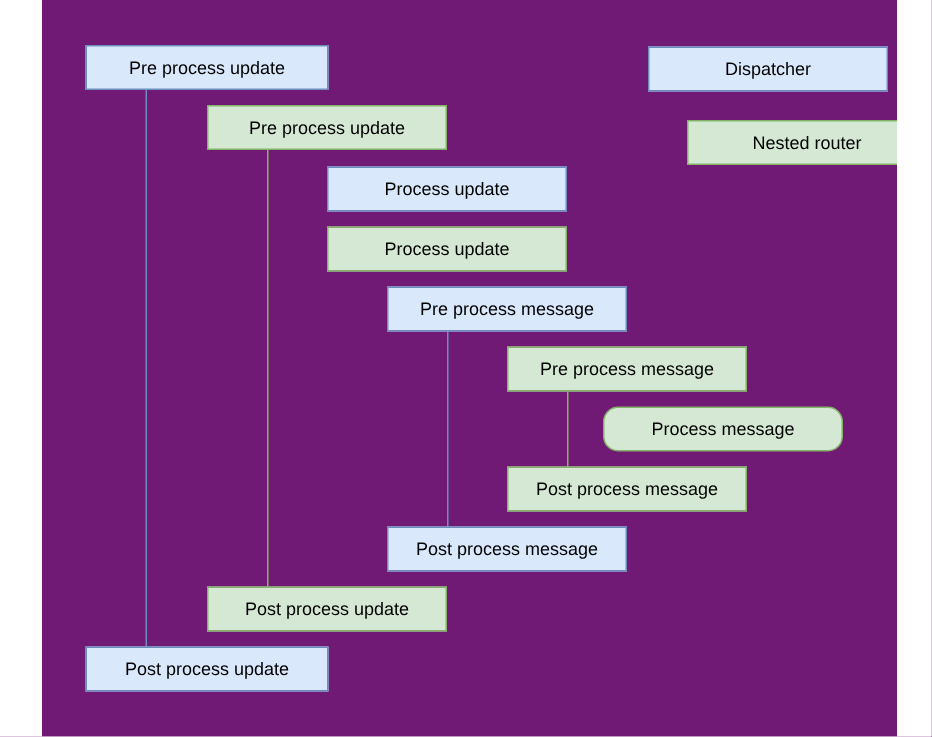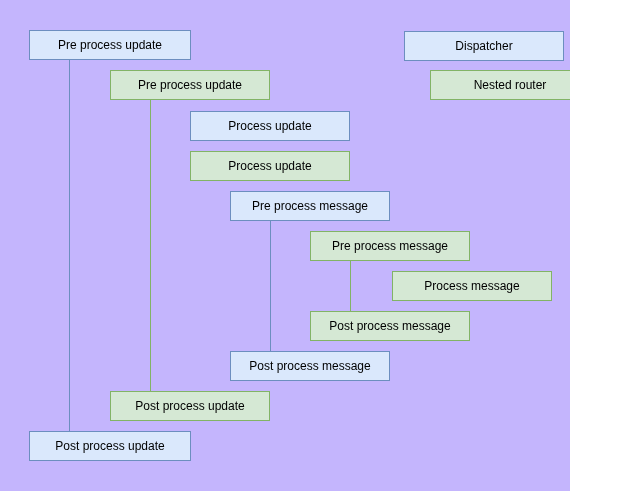--- a/index.html
+++ b/index.html
@@ -7,22 +7,23 @@
     padding: 0;
     background: #ffffff;
   }
   body {
     font-family: "Liberation Sans", sans-serif;
   }
   #diagram-canvas {
     position: relative;
     width: 570px;
     height: 491px;
-    background: #c4b5fd;
+    background: #701a75;
     overflow: hidden;
+    margin-left: 28px;
   }
   .node {
     position: absolute;
     box-sizing: border-box;
     display: flex;
     align-items: center;
     justify-content: center;
     font-size: 12px;
     line-height: 1.2;
     color: #000000;
@@ -64,24 +65,24 @@
   <div class="edge green" style="left:150px; top:100px; width:1px; height:291px;"></div>
   <div class="edge blue" style="left:270px; top:221px; width:1px; height:130px;"></div>
   <div class="edge green" style="left:350px; top:261px; width:1px; height:50px;"></div>
 
   <div class="node dispatcher" style="left:29px;  top:30px;  width:162px; height:30px;">Pre process update</div>
   <div class="node nested-router" style="left:110px; top:70px;  width:160px; height:30px;">Pre process update</div>
   <div class="node dispatcher" style="left:190px; top:111px; width:160px; height:30px;">Process update</div>
   <div class="node nested-router" style="left:190px; top:151px; width:160px; height:30px;">Process update</div>
   <div class="node dispatcher" style="left:230px; top:191px; width:160px; height:30px;">Pre process message</div>
   <div class="node nested-router" style="left:310px; top:231px; width:160px; height:30px;">Pre process message</div>
-  <div class="node nested-router" style="left:392px; top:271px; width:160px; height:30px;">Process message</div>
+  <div class="node nested-router" style="left:374px; top:271px; width:160px; height:30px;border-radius:10px;">Process message</div>
   <div class="node nested-router" style="left:310px; top:311px; width:160px; height:30px;">Post process message</div>
   <div class="node dispatcher" style="left:230px; top:351px; width:160px; height:30px;">Post process message</div>
   <div class="node nested-router" style="left:110px; top:391px; width:160px; height:30px;">Post process update</div>
   <div class="node dispatcher" style="left:29px;  top:431px; width:162px; height:30px;">Post process update</div>
 
   <div class="legend-group">
     <div class="node dispatcher" style="left:404px; top:31px; width:160px; height:30px;">Dispatcher</div>
-    <div class="node nested-router" style="left:430px; top:70px; width:160px; height:30px;">Nested router</div>
+    <div class="node nested-router" style="left:430px; top:80px; width:160px; height:30px;">Nested router</div>
   </div>
 
 </div>
 
 </body></html>

